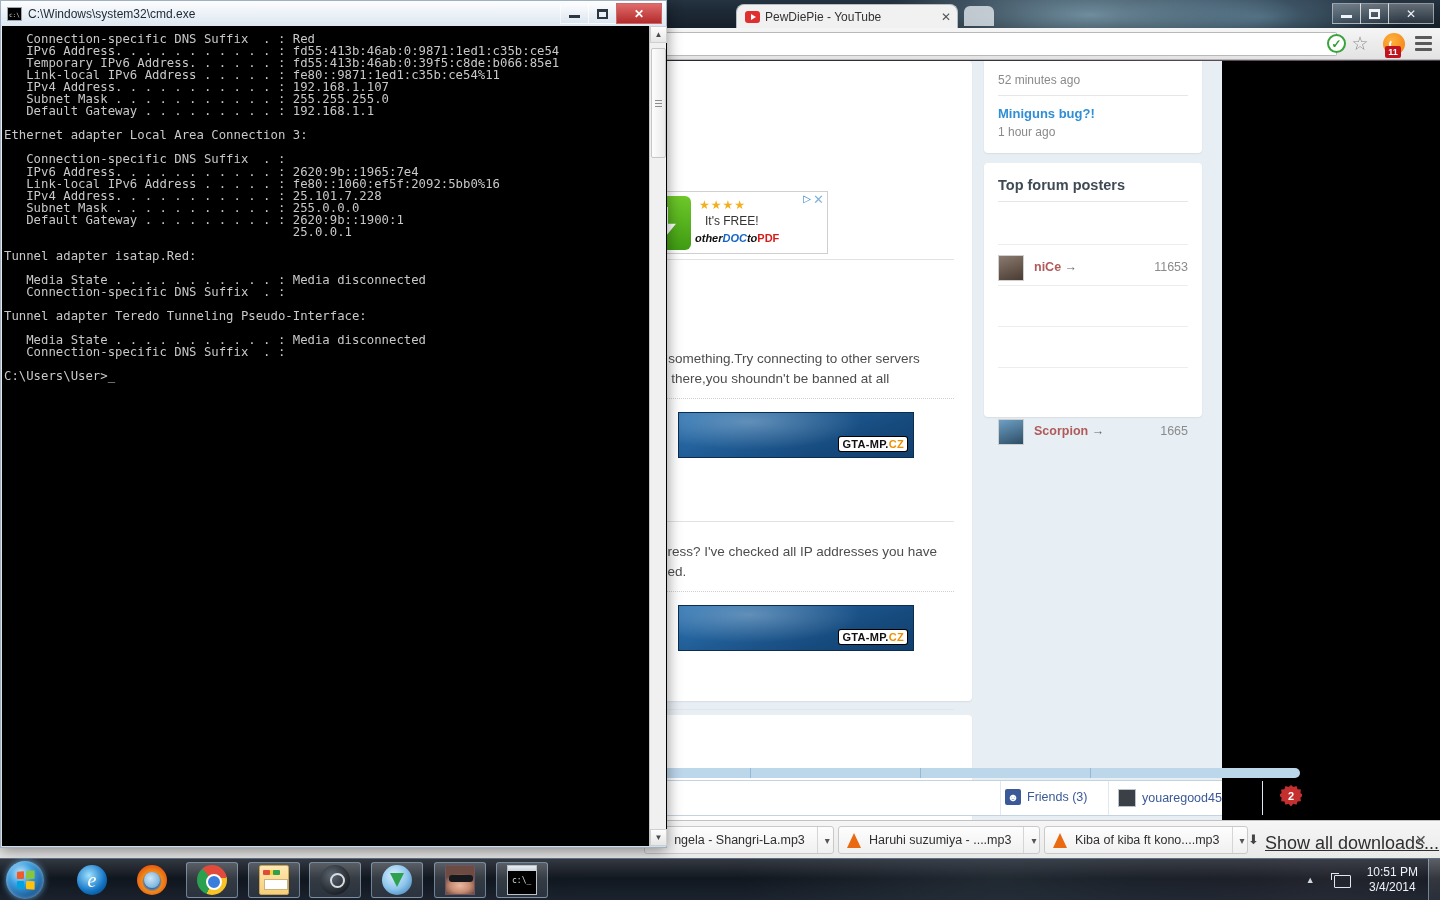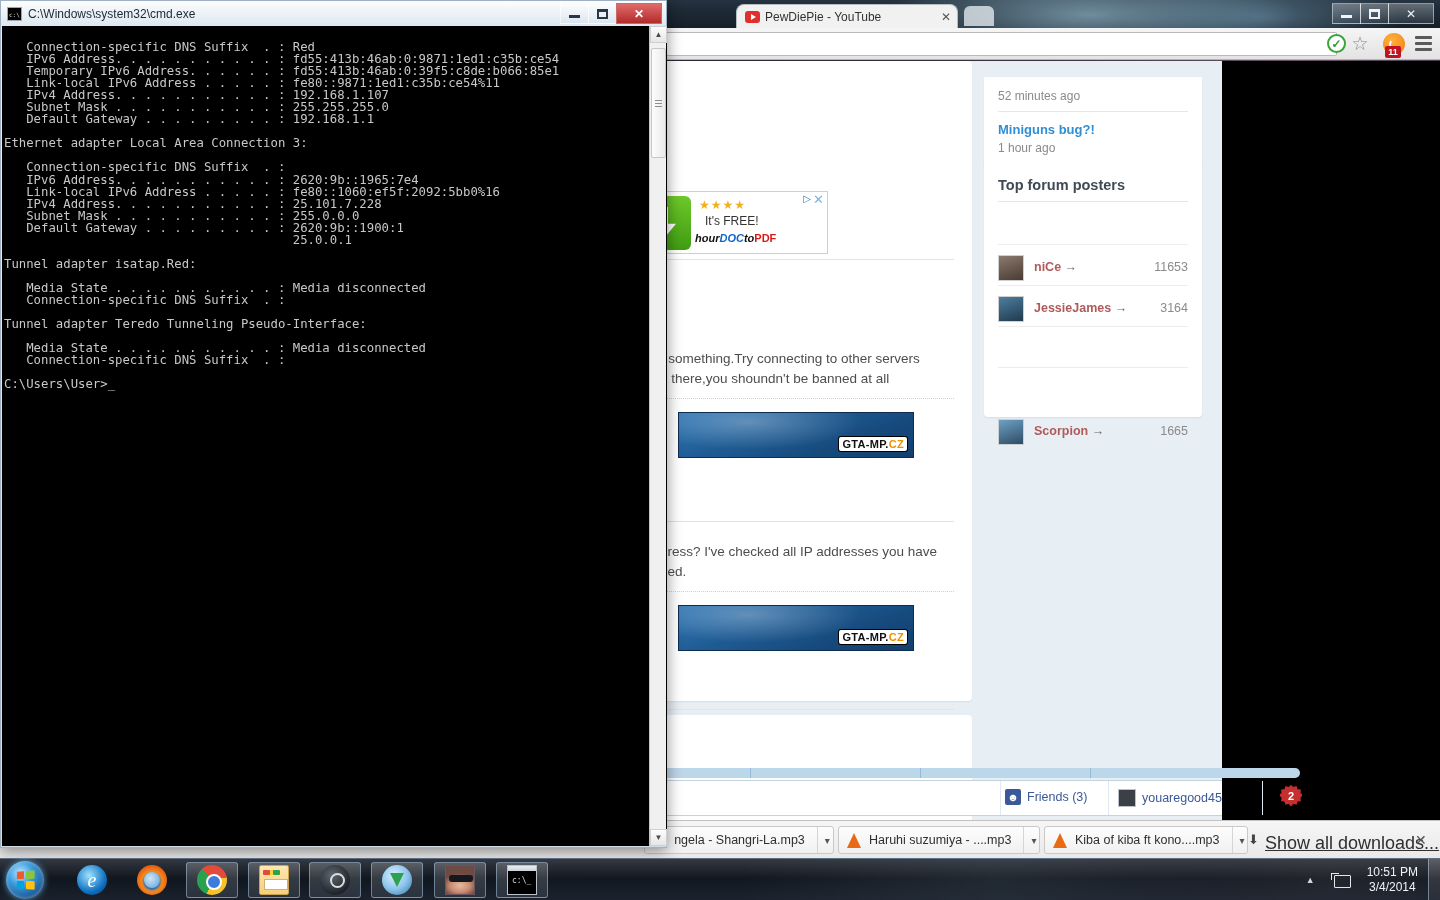--- a/index.html
+++ b/index.html
@@ -171,21 +171,21 @@
   #ad-box .adchoice { position: absolute; right: 16px; top: 1px; color: #2a7fc9; font-size: 10px;}
   #ad-box .adclose { position: absolute; right: 3px; top: 0px; color: #7fb2dc; font-size: 13px; cursor:pointer;}
 
   #create-thread {
     position: absolute; left: 798px; top: 668px;
     font-size: 14.5px; font-weight: bold; color: #2a8bd0; cursor: pointer;
   }
   #create-sep { position: absolute; left: 18px; top: 648px; width: 936px; height: 1px; background: #e4e4e4;}
 
   
-  #side-latest { left: 984px; top: 16px; width: 218px; height: 92px; border-radius: 0 0 4px 4px;}
+  #side-latest { left: 984px; top: 0px; width: 218px; height: 92px; border-radius: 0 0 4px 4px;}
   #side-top    { left: 984px; top: 102px; width: 218px; height: 254px; }
   .side-h { position: absolute; left: 14px; top: 14px; font-size: 14.5px; font-weight: bold; color: #3f4a55; }
   .side-hr { position: absolute; left: 14px; width: 190px; height: 1px; background: #e6e6e6; }
   .lt-title { position: absolute; left: 14px; font-size: 13px; font-weight: bold; color: #2f8fd6; cursor: pointer; }
   .lt-time { position: absolute; left: 14px; font-size: 12px; color: #8a8a8a; }
 
   .poster-row { position: absolute; left: 14px; width: 190px; height: 36px; margin-top: 45px; }
   .poster-av {
     position: absolute; left: 0; top: 3px; width: 26px; height: 26px;
     border: 1px solid #cfcfcf; background: #6d7e8e; overflow: hidden;
@@ -268,21 +268,21 @@
   }
   #cmd-title .cmdico::before {
     content: "c:\\"; position: absolute; left: 1px; top: 3px;
     font-family: "DejaVu Sans Mono", monospace; font-size: 6px; color: #cfcfcf;
   }
   #cmd-body {
     position: absolute; left: 1px; top: 25px; width: 665px; height: 820px;
     background: #000; overflow: hidden;
   }
   #cmd-text {
-    position: absolute; left: 2px; top: 15px; width: 640px;
+    position: absolute; left: 2px; top: 7px; width: 640px;
     font-family: "DejaVu Sans Mono", monospace;
     font-size: 12.3px; line-height: 12.05px; color: #c8c8c8;
     white-space: pre;
   }
   #cmd-scrollbar {
     position: absolute; right: 0px; top: 25px; width: 17px; height: 820px;
     background: #f0f0f0; border-left: 1px solid #c6c6c6;
   }
   #cmd-scrollbar .sbbtn {
     position: absolute; left: 0; width: 17px; height: 17px;
@@ -418,21 +418,21 @@
   <div id="page">
     <div class="pagecol-left"></div>
     <div class="pageblack"></div>
 
     <div class="card" id="thread-card">
       <div id="ad-box">
         <div class="adgreen"></div>
         <div class="adstars">★★★★</div>
         <div class="adfree">It's FREE!</div>
         <div class="adbrand">
-          <span>hour</span><b>DOC</b><span>to</span><i>PDF</i>
+          <span>other</span><b>DOC</b><span>to</span><i>PDF</i>
         </div>
         <div class="adchoice">▷</div>
         <div class="adclose">✕</div>
       </div>
 
       <div class="post-sep" style="top:198px;"></div>
 
       <div class="post-row post-text" style="left:660px; top:288px;">r something.Try connecting to other servers</div>
       <div class="post-row post-text" style="left:660px; top:308px;">d there,you shoundn't be banned at all</div>
 
@@ -473,25 +473,20 @@
       <div class="side-h">Top forum posters</div>
       <div class="side-hr" style="top:38px;"></div>
 
       <div class="poster-row" style="top:44px;">
         <div class="poster-av" style="background:linear-gradient(160deg,#8a7a6e,#4a3b33);"></div>
         <div class="poster-name"><span>niCe</span> <span class="arr">→</span></div>
         <div class="poster-count">11653</div>
       </div>
       <div class="poster-hr" style="top:81px;"></div>
 
-      <div class="poster-row" style="top:85px;">
-        <div class="poster-av" style="background:linear-gradient(160deg,#4d7fa0,#21394d);"></div>
-        <div class="poster-name"><span>JessieJames</span> <span class="arr">→</span></div>
-        <div class="poster-count">3164</div>
-      </div>
       <div class="poster-hr" style="top:122px;"></div>
 
       <div class="poster-hr" style="top:163px;"></div>
 
       <div class="poster-hr" style="top:204px;"></div>
 
       <div class="poster-row" style="top:208px;">
         <div class="poster-av" style="background:linear-gradient(160deg,#6ea0c4,#2d4d66);"></div>
         <div class="poster-name"><span>Scorpion</span> <span class="arr">→</span></div>
         <div class="poster-count">1665</div>

